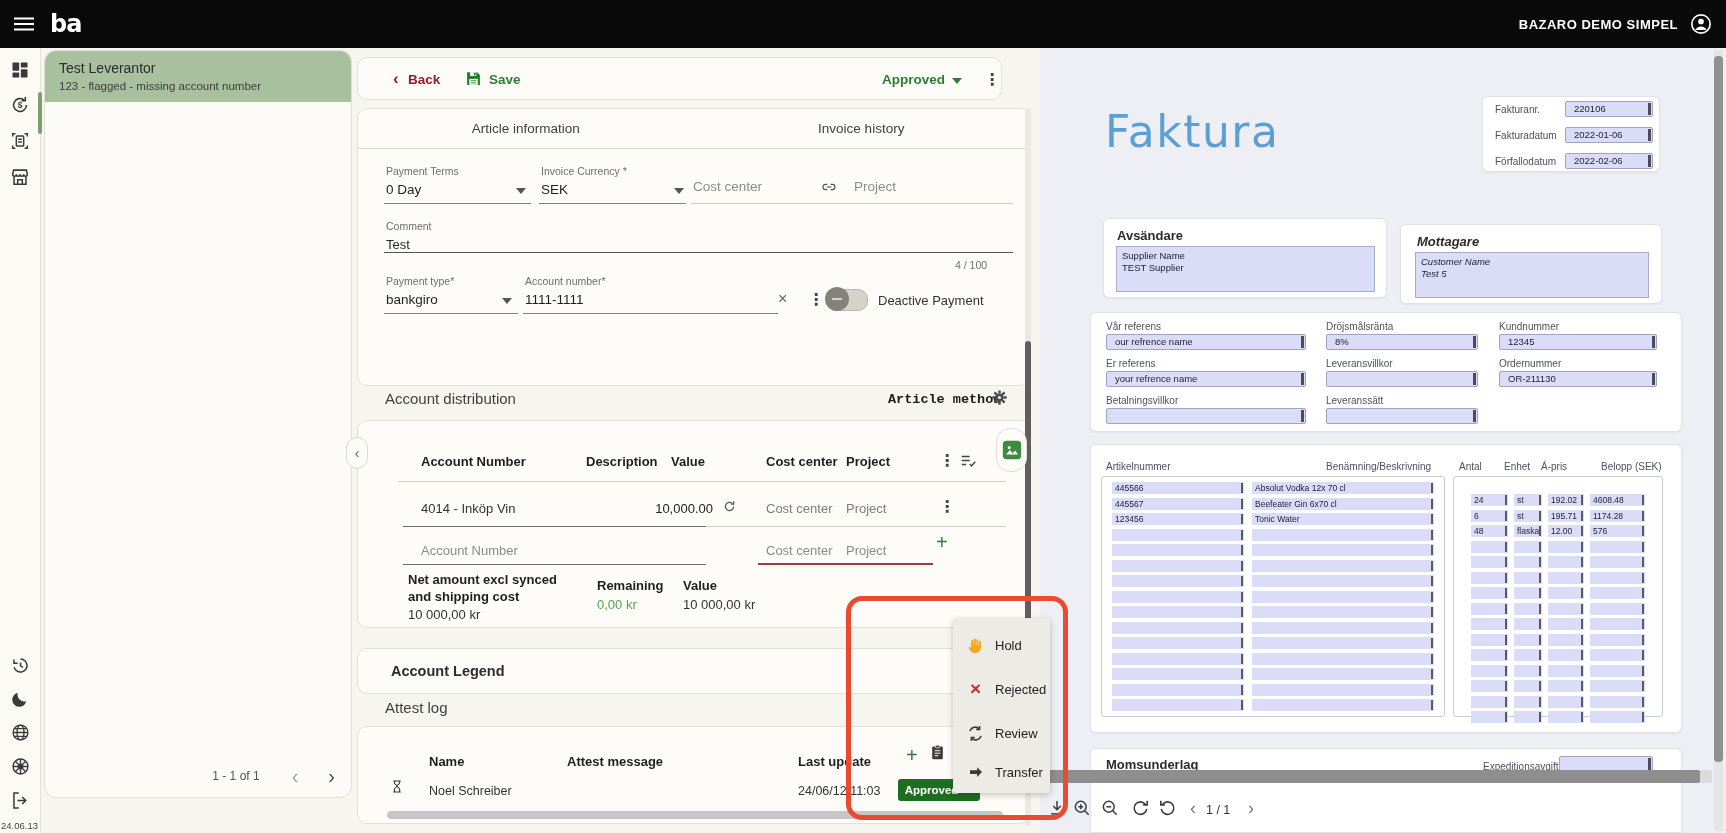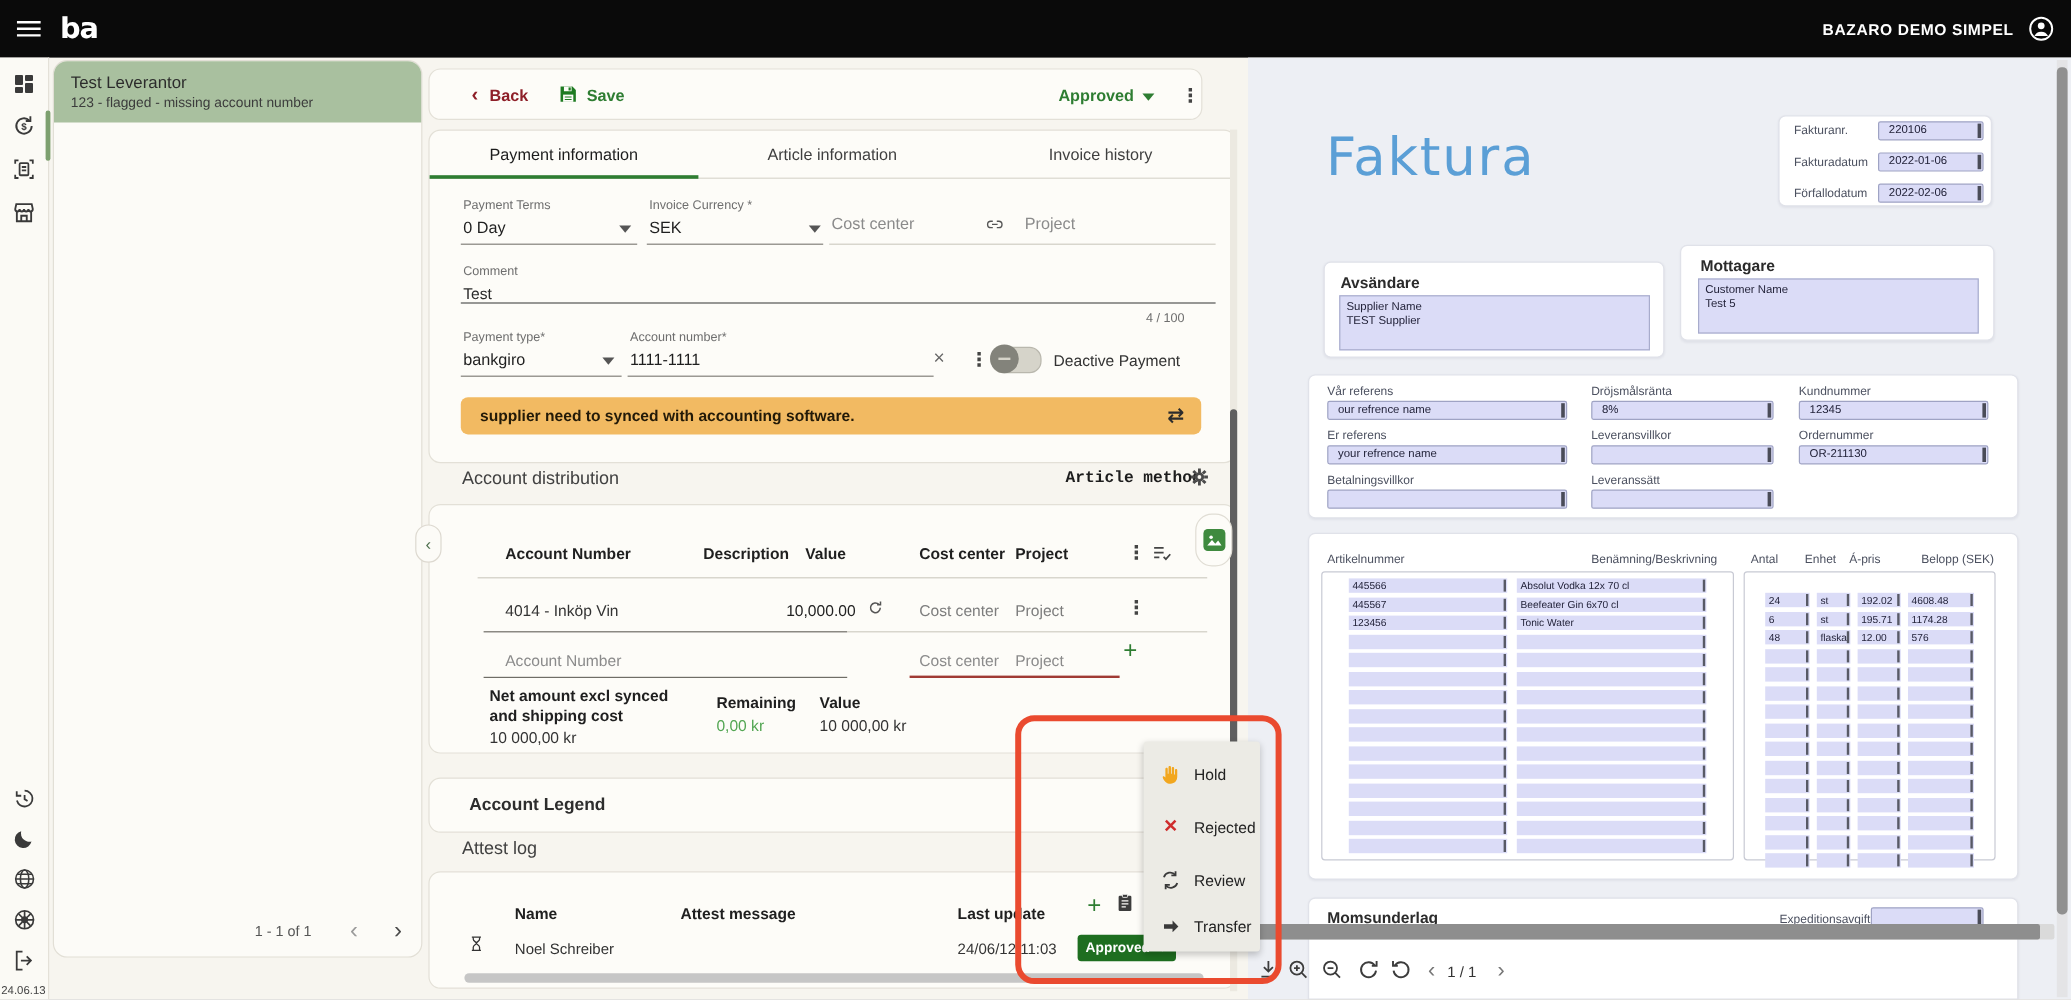--- a/index.html
+++ b/index.html
@@ -83,21 +83,21 @@
   
   .pdf{position:absolute;left:1040px;top:48px;width:686px;height:785px;background:#edeff4;}
   .pcard{position:absolute;background:#fff;border:1px solid #e0e2e9;border-radius:6px;box-shadow:0 1px 2px rgba(40,40,60,.06);box-sizing:border-box;}
   .plbl{position:absolute;font-size:10px;color:#4c5160;white-space:nowrap;}
   .pfield{position:absolute;height:16px;background:#dbdcf7;border:1px solid #9fa3c4;border-radius:2px;box-sizing:border-box;font-size:9.5px;color:#23233a;line-height:14px;padding-left:8px;white-space:nowrap;overflow:hidden;}
   .pfield::after{content:"";position:absolute;right:1px;top:1px;width:3px;height:12px;background:#4a4c58;}
   .faktura{position:absolute;left:65px;top:58px;font-size:44px;color:#5b9fd6;letter-spacing:1.5px;font-weight:400;font-family:"DejaVu Sans",sans-serif;}
   .pbox{position:absolute;background:#dbdcf7;border:1px solid #a8accc;box-sizing:border-box;}
   .pbox .l1,.pbox .l2{position:absolute;left:5px;font-size:9.5px;color:#23233a;white-space:nowrap;}
   .pbox .l1{top:3px;} .pbox .l2{top:15px;}
-  .abox{position:absolute;background:#fff;border:1px solid #c8cad4;border-radius:3px;box-sizing:border-box;display:flex;flex-direction:column;gap:3.5px;padding:5px 22px;}
+  .abox{position:absolute;background:#fff;border:1px solid #c8cad4;border-radius:3px;box-sizing:border-box;display:flex;flex-direction:column;gap:3.5px;padding:5px 10px;}
   .arow{display:flex;gap:8px;height:12px;flex:0 0 12px;}
   .acell{position:relative;background:#dbdcf7;height:12px;font-size:8.5px;line-height:12px;color:#23233a;padding-left:3px;box-sizing:border-box;white-space:nowrap;overflow:hidden;}
   .acell::after{content:"";position:absolute;right:1px;top:1px;width:2.5px;height:10px;background:#585a66;}
   .c-no{width:132px;} .c-desc{flex:1;} .c-qty{width:37px;} .c-unit{width:28px;} .c-price{width:36px;} .c-amt{flex:1;}
   .pdf-hscroll{position:absolute;left:6px;top:722px;width:666px;height:13px;background:#dadada;border-radius:2px;}
   .pdf-hscroll .thumb{position:absolute;left:0;top:0;width:654px;height:13px;background:#8e8e8e;border-radius:2px;cursor:pointer;}
   .pdf-vscroll{position:absolute;left:674px;top:2px;width:9px;height:781px;background:#e4e4e6;}
   .pdf-vscroll .thumb{position:absolute;left:0;top:6px;width:9px;height:706px;background:#909090;border-radius:4px;cursor:pointer;}
   .ptool{position:absolute;cursor:pointer;}
   .pager-ch{position:absolute;font-size:18px;color:#777;cursor:pointer;top:750px;}
@@ -248,21 +248,20 @@
           </svg>
       </span>
       <span class="t save-tx">Save</span>
       <span class="t appr-tx">Approved</span>
       <span class="caret appr-car"></span>
       <span class="t dots hdr-dots">⋮</span>
     </div>
 
     <div class="card form-card">
       <div class="tabs">
-        <div class="tab active">Payment information</div>
         <div class="tab">Article information</div>
         <div class="tab">Invoice history</div>
       </div>
 
       <span class="t lbl" style="left:28px;top:56px;">Payment Terms</span>
       <span class="t val" style="left:28px;top:73px;">0 Day</span>
       <span class="caret" style="left:158px;top:79px;"></span>
       <div class="hl" style="left:26px;top:94px;width:147px;"></div>
 
       <span class="t lbl" style="left:183px;top:56px;">Invoice Currency *</span>
@@ -296,24 +295,20 @@
       <span class="t lbl" style="left:167px;top:166px;">Account number*</span>
       <span class="t val" style="left:167px;top:183px;">1111-1111</span>
       <div class="hl" style="left:165px;top:204px;width:255px;"></div>
       <span class="t x-ic" style="left:420px;top:181px;">×</span>
       <span class="t dots" style="left:450px;top:181px;">⋮</span>
       <div class="toggle">
           <div class="knob"></div>
         </div>
       <span class="t" style="left:520px;top:184px;font-size:13px;color:#333;">Deactive Payment</span>
 
-      <div class="warn">
-        <span class="wtx">supplier need to synced with accounting software.</span>
-        <span class="swap">⇄</span>
-      </div>
     </div>
 
     <span class="t" style="left:28px;top:342px;font-size:15px;color:#414141;">Account distribution</span>
     <span class="t" style="left:531px;top:344px;font-size:13.5px;font-weight:bold;color:#1d1d1d;font-family:Liberation Mono, monospace;">Article method</span>
     <span class="t" style="left:633px;top:340px;">
       <svg width="19" height="19" viewBox="0 0 24 24">
           <g fill="#4a4a4a">
             <circle cx="12" cy="12" r="5"></circle>
           </g>
           <g stroke="#4a4a4a" stroke-width="3">
@@ -432,21 +427,21 @@
       <span class="pfield" style="left:82px;top:56px;width:88px;">2022-02-06</span>
     </div>
 
     <div class="pcard" style="left:63px;top:170px;width:284px;height:80px;">
       <span class="t" style="left:13px;top:9px;font-size:13px;font-weight:bold;color:#2b2b2b;">Avsändare</span>
       <div class="pbox" style="left:12px;top:27px;width:259px;height:46px;">
         <span class="l1">Supplier Name</span>
         <span class="l2">TEST Supplier</span>
       </div>
     </div>
-    <div class="pcard" style="left:360px;top:156px;width:262px;height:80px;">
+    <div class="pcard" style="left:360px;top:176px;width:262px;height:80px;font-style:italic;">
       <span class="t" style="left:16px;top:9px;font-size:13px;font-weight:bold;color:#2b2b2b;">Mottagare</span>
       <div class="pbox" style="left:14px;top:27px;width:234px;height:46px;">
         <span class="l1">Customer Name</span>
         <span class="l2">Test 5</span>
       </div>
     </div>
 
     <div class="pcard" style="left:50px;top:264px;width:592px;height:120px;">
       <span class="plbl" style="left:15px;top:8px;">Vår referens</span>
       <span class="pfield" style="left:15px;top:21px;width:200px;">our refrence name</span>

